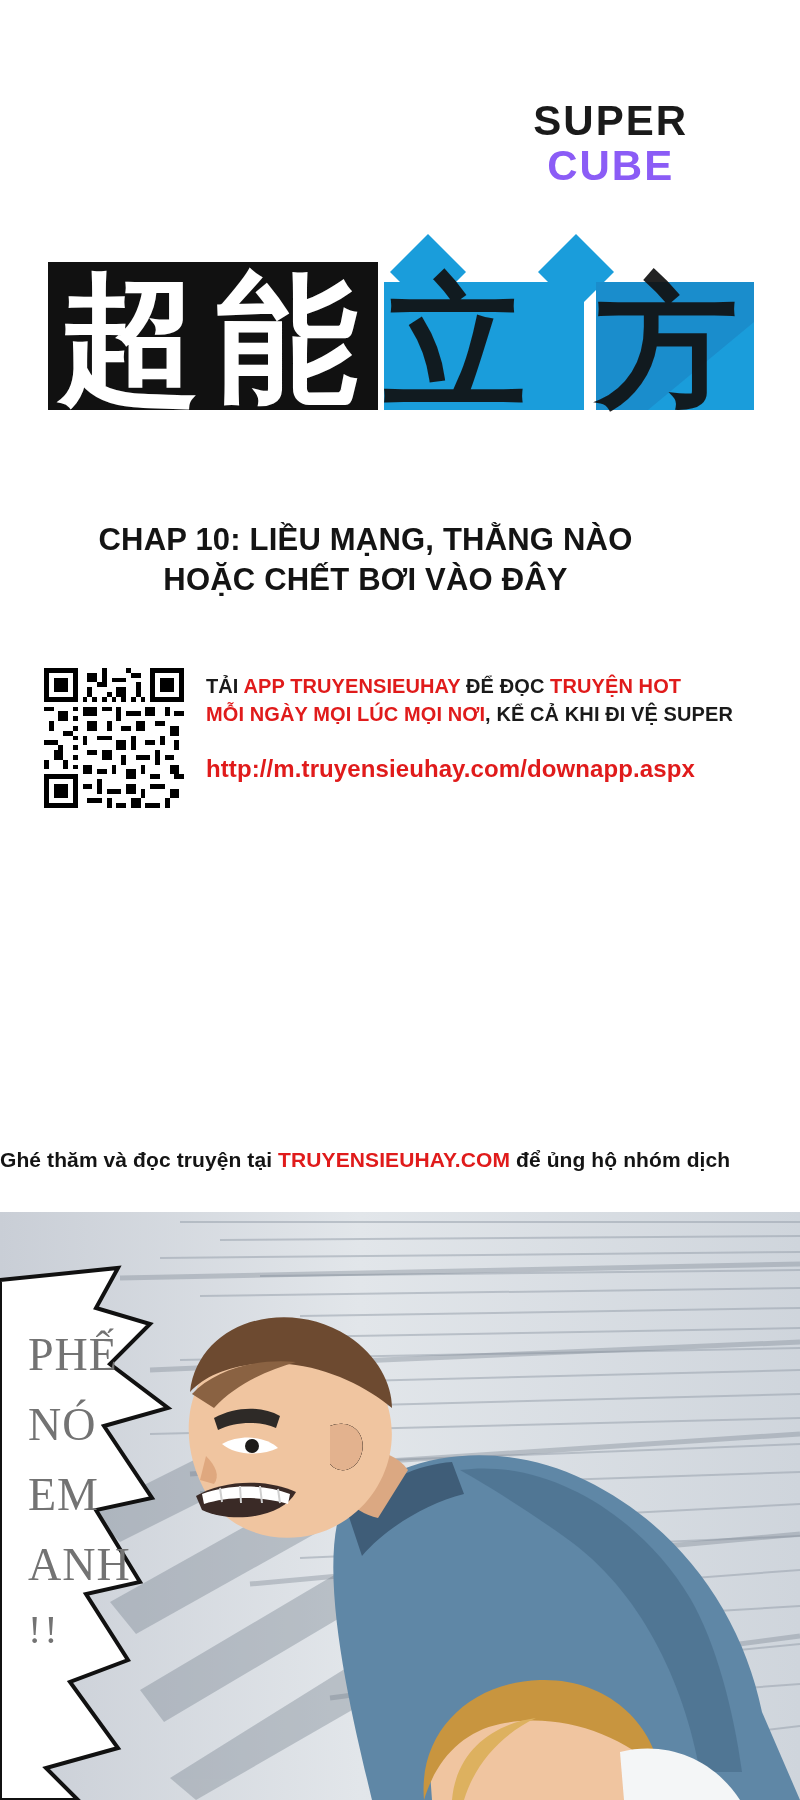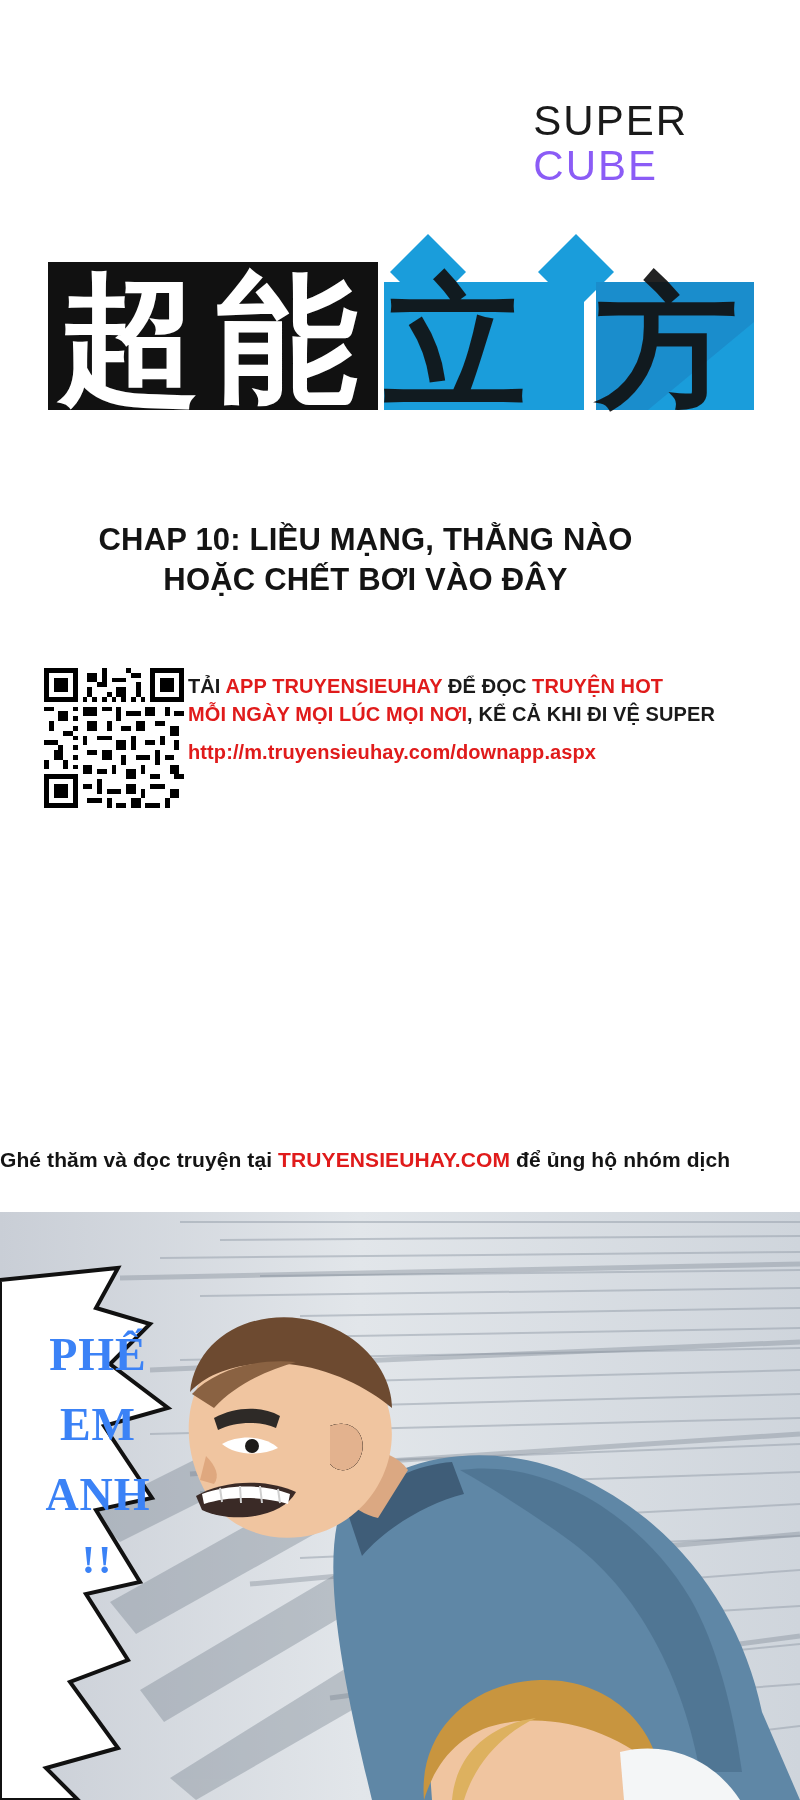--- a/index.html
+++ b/index.html
@@ -21,24 +21,24 @@
     height: 1800px;
     background: #ffffff;
     overflow: hidden;
   }
 
   
   .brand {
     position: absolute;
     top: 100px;
     right: 112px;
-    text-align: left;
+    text-align: center;
     line-height: 1.02;
     font-family: "Liberation Sans", sans-serif;
-    font-weight: 400;
+    font-weight: 700;
     letter-spacing: 2px;
   }
   .brand .super {
     font-size: 42px;
     color: #1a1a1a;
     display: block;
   }
   .brand .cube {
     font-size: 42px;
     color: #8b5cf6;
@@ -78,21 +78,21 @@
   .chapter-title span { display: block; }
 
   
   .promo {
     position: absolute;
     top: 668px;
     left: 44px;
     width: 712px;
     display: flex;
     align-items: flex-start;
-    gap: 4px;
+    gap: 22px;
   }
   .qr {
     width: 140px;
     height: 140px;
     flex: 0 0 140px;
     background: #ffffff;
     position: relative;
   }
   .qr svg { display: block; }
 
@@ -102,23 +102,23 @@
     font-weight: 700;
     font-size: 20px;
     line-height: 1.42;
     color: #1a1a1a;
     letter-spacing: 0.1px;
   }
   .promo-text .line { display: block; white-space: nowrap; }
   .red { color: #e01b1b; }
   .promo-link {
     display: block;
-    margin-top: 9px;
+    margin-top: 23px;
     color: #e01b1b;
-    font-size: 20px;
+    font-size: 24px;
     font-weight: 700;
     text-decoration: none;
   }
 
   
   .credit {
     position: absolute;
     top: 1148px;
     left: 0;
     width: 800px;
@@ -140,24 +140,24 @@
     overflow: hidden;
     background: #d9dde2;
   }
   .panel svg { display: block; }
 
   .sfx {
     position: absolute;
     left: 28px;
     top: 1320px;
     width: 140px;
-    text-align: center;
+    text-align: left;
     font-family: "Liberation Serif", serif;
-    font-weight: 700;
-    color: #3b82f6;
+    font-weight: 400;
+    color: #737373;
     font-size: 46px;
     line-height: 1.52;
     letter-spacing: 1px;
     pointer-events: none;
   }
   .sfx span { display: block; }
   .sfx .bang { font-size: 40px; letter-spacing: 3px; }
 </style>
 </head>
 <body>
@@ -406,18 +406,19 @@
           <path d="M452 588 C 456 540, 492 512, 536 506 C 506 520, 476 548, 464 588 Z" fill="#ddb15f"></path>
 
           <path d="M620 540 C 668 528, 714 548, 740 588 L 624 588 Z" fill="#f4f6f7"></path>
         </g>
       </g>
     </svg>
   </div>
 
   <div class="sfx">
     <span>PHẾ</span>
+    <span>NÓ</span>
     <span>EM</span>
     <span>ANH</span>
     <span class="bang">!!</span>
   </div>
 
 </div>
 
 </body></html>

